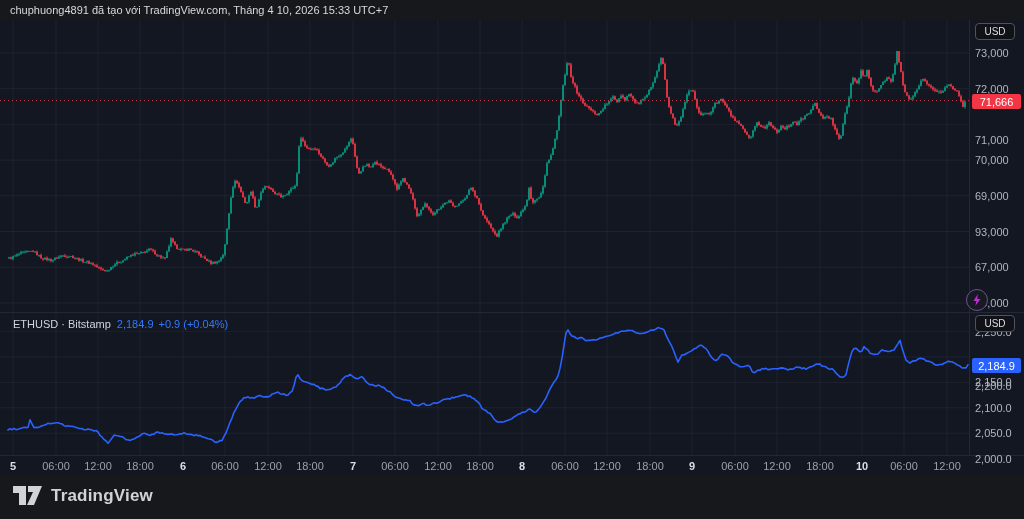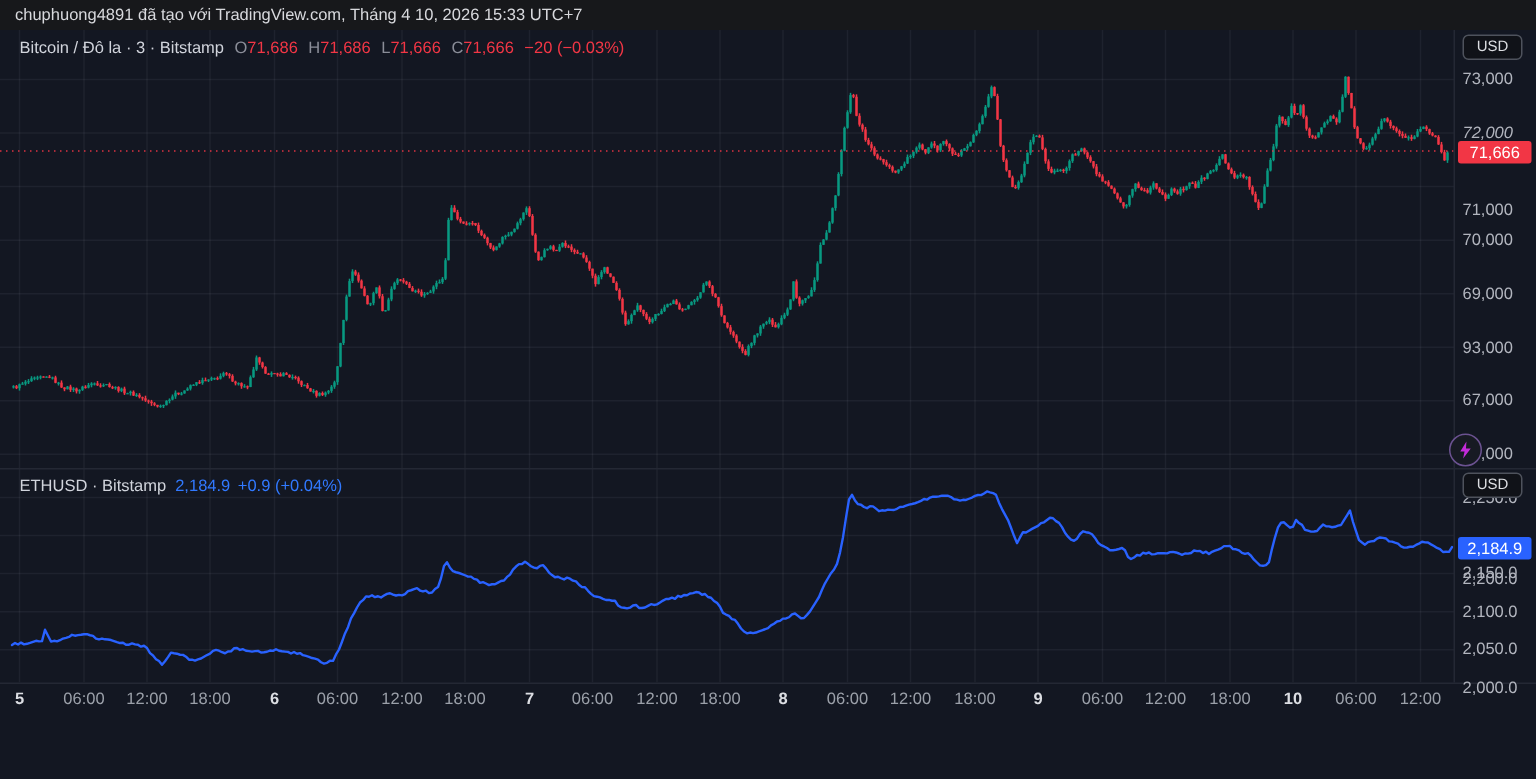--- a/index.html
+++ b/index.html
@@ -1074,41 +1074,38 @@
           <line x1="0" x2="970" y1="95.8" y2="95.8" stroke="rgba(242,245,250,0.055)"></line>
           <line x1="0" x2="970" y1="121.2" y2="121.2" stroke="rgba(242,245,250,0.055)"></line>
           <polyline points="8,118.0 10,116.7 12,117.7 14,116.4 16,117.6 18,117.2 20,116.6 22,115.9 24,115.2 26,115.6 28,115.4 30,107.8 32,111.8 34,115.7 36,115.2 38,115.6 40,114.8 42,113.7 44,113.2 46,112.6 48,111.2 50,111.8 52,111.4 54,111.2 56,110.8 58,110.8 60,111.5 62,111.9 64,113.7 66,114.3 68,113.7 70,114.2 72,114.3 74,114.7 76,115.4 78,116.1 80,116.7 82,116.5 84,117.8 86,117.8 88,116.9 90,117.6 92,117.8 94,119.1 96,118.5 98,120.0 100,123.4 102,125.0 104,127.5 106,128.7 108,131.2 110,128.8 112,126.1 114,123.1 116,123.5 118,123.8 120,124.5 122,124.6 124,125.8 126,127.8 128,127.8 130,128.4 132,127.6 134,127.0 136,125.8 138,124.7 140,123.8 142,121.9 144,121.3 146,121.8 148,122.8 150,123.5 152,122.3 154,122.2 156,120.2 158,120.0 160,121.3 162,120.8 164,121.8 166,122.1 168,122.4 170,122.1 172,121.9 174,123.0 176,122.8 178,122.5 180,121.7 182,121.9 184,120.8 186,121.8 188,122.2 190,122.4 192,122.6 194,123.7 196,122.7 198,123.8 200,123.4 202,124.8 204,125.3 206,125.9 208,126.7 210,127.1 212,127.7 214,129.5 216,130.4 218,129.9 220,128.5 222,128.6 224,124.3 226,121.0 228,115.8 230,110.3 232,106.1 234,100.3 236,96.9 238,93.0 240,89.7 242,88.1 244,85.6 246,85.8 248,84.8 250,86.1 252,85.5 254,86.3 256,85.0 258,83.9 260,83.5 262,84.4 264,85.0 266,84.6 268,84.9 270,84.1 272,82.1 274,81.5 276,80.8 278,80.1 280,81.7 282,82.3 284,81.8 286,83.4 288,83.0 290,80.7 292,79.4 294,73.5 296,65.3 298,62.8 300,66.5 302,68.8 304,69.5 306,70.0 308,70.7 310,71.5 312,72.4 314,72.4 316,73.9 318,74.4 320,76.6 322,76.1 324,77.0 326,78.1 328,77.5 330,77.5 332,76.4 334,75.3 336,75.0 338,72.6 340,71.1 342,67.7 344,65.7 346,64.1 348,64.0 350,62.5 352,63.9 354,65.5 356,66.4 358,66.8 360,65.3 362,64.8 364,66.9 366,69.7 368,71.4 370,72.8 372,72.5 374,73.5 376,74.3 378,73.1 380,73.8 382,75.1 384,75.6 386,77.8 388,79.4 390,79.5 392,81.9 394,83.9 396,85.4 398,85.8 400,86.3 402,87.2 404,88.0 406,87.9 408,88.5 410,88.5 412,91.6 414,92.9 416,93.2 418,93.6 420,93.1 422,91.7 424,91.3 426,93.3 428,93.3 430,93.0 432,91.9 434,90.8 436,91.3 438,90.9 440,89.7 442,88.4 444,87.3 446,87.3 448,86.4 450,87.2 452,85.2 454,85.9 456,84.7 458,84.8 460,83.7 462,83.4 464,82.7 466,83.0 468,84.5 470,84.0 472,86.0 474,86.5 476,88.7 478,89.9 480,92.5 482,96.6 484,97.7 486,98.6 488,100.8 490,101.3 492,103.9 494,107.0 496,109.0 498,110.2 500,109.7 502,110.1 504,109.7 506,108.9 508,108.2 510,107.5 512,106.7 514,104.9 516,103.8 518,102.3 520,101.9 522,100.4 524,100.3 526,99.5 528,97.6 530,97.0 532,98.6 534,100.2 536,100.0 538,97.9 540,95.6 542,92.4 544,89.2 546,86.0 548,81.2 550,76.9 552,73.5 554,70.1 556,67.7 558,63.9 560,56.4 562,46.1 564,33.1 566,21.0 568,17.9 570,21.7 572,24.1 574,24.5 576,26.0 578,26.8 580,25.5 582,25.6 584,27.1 586,28.8 588,28.2 590,28.4 592,27.8 594,27.9 596,28.0 598,27.2 600,26.0 602,25.9 604,25.1 606,24.4 608,24.0 610,23.5 612,22.8 614,21.9 616,20.7 618,21.1 620,19.7 622,19.1 624,19.2 626,18.9 628,18.4 630,18.5 632,18.5 634,19.4 636,20.8 638,21.1 640,21.7 642,21.2 644,21.3 646,20.5 648,19.7 650,18.6 652,18.0 654,18.1 656,17.0 658,15.6 660,16.2 662,16.7 664,17.9 666,23.1 668,27.4 670,31.1 672,34.7 674,39.8 676,45.2 678,50.1 680,46.3 682,42.8 684,43.0 686,41.8 688,40.6 690,39.6 692,38.6 694,36.8 696,36.2 698,34.7 700,33.2 702,33.5 704,35.4 706,36.6 708,39.4 710,43.2 712,45.8 714,47.8 716,48.5 718,47.1 720,44.0 722,42.2 724,42.8 726,43.2 728,44.2 730,46.6 732,49.8 734,51.4 736,52.3 738,53.3 740,54.8 742,54.8 744,54.5 746,54.0 748,53.3 750,54.8 752,59.3 754,60.7 756,59.7 758,58.0 760,58.4 762,56.5 764,57.1 766,56.3 768,57.6 770,57.4 772,56.8 774,56.8 776,56.8 778,56.9 780,56.1 782,55.9 784,56.3 786,57.0 788,57.9 790,57.0 792,57.1 794,56.7 796,55.0 798,55.4 800,55.3 802,56.7 804,55.8 806,57.3 808,55.9 810,55.1 812,54.4 814,53.6 816,52.1 818,52.1 820,52.0 822,54.1 824,54.2 826,54.9 828,56.6 830,57.2 832,56.7 834,58.5 836,61.1 838,63.0 840,64.9 842,65.2 844,64.7 846,62.7 848,53.9 850,46.2 852,39.6 854,36.5 856,36.2 858,38.1 860,39.8 862,39.1 864,34.6 866,36.7 868,37.9 870,41.2 872,41.8 874,42.4 876,42.3 878,42.0 880,39.7 882,37.7 884,38.8 886,38.9 888,39.5 890,39.2 892,38.4 894,38.0 896,34.7 898,31.6 900,28.3 902,36.0 904,42.1 906,48.1 908,49.7 910,51.1 912,49.4 914,48.9 916,48.7 918,47.1 920,46.3 922,46.6 924,47.0 926,48.9 928,49.1 930,49.8 932,50.4 934,52.2 936,53.1 938,53.0 940,52.5 942,52.5 944,51.3 946,50.4 948,49.2 950,49.6 952,49.7 954,50.9 956,52.0 958,53.3 960,54.1 962,56.0 964,55.8 966,55.9 968,52.7" fill="none" stroke="#2962ff" stroke-width="1.6" stroke-linejoin="round" stroke-linecap="round"></polyline>
         </svg>
       </div>
 
     <div class="sep-h" style="top:292px"></div>
     <div class="sep-h" style="top:435px"></div>
     <div class="sep-v"></div>
 
-    <div class="legend" id="btc-legend" style="top:6px">
-      <span class="t">Bitcoin / Đô la · 3 · Bitstamp</span><span class="lbl">O</span><span class="red">71,686</span><span class="lbl">H</span><span class="red">71,686</span><span class="lbl">L</span><span class="red">71,666</span><span class="lbl">C</span><span class="red">71,666</span><span class="red chg">−20 (−0.03%)</span>
-    </div>
 
     <div class="legend" id="eth-legend" style="top:298px">
       <span class="t">ETHUSD · Bitstamp</span><span class="blue val">2,184.9</span><span class="blue" style="margin-left:5px">+0.9 (+0.04%)</span>
     </div>
 
     <div class="usd-btn" style="top:3px">USD</div>
     <div class="usd-btn" style="top:295px">USD</div>
 
     <div class="badge" id="btc-badge" style="top:74px;background:#f23645">71,666</div>
     <div class="badge" id="eth-badge" style="top:338px;background:#2962ff">2,184.9</div>
 
     <div id="boost">
       <svg width="14" height="14" viewBox="0 0 22 22">
         <path d="M12 2 L5.5 12.5 H10 L8.5 20 L16.5 9.5 H11.5 Z" fill="#c32bd9"></path>
       </svg>
     </div>
   <div class="axis-label" style="top: 27px;">73,000</div>
-      <div class="axis-label" style="top: 63px; font-style: italic;">72,000</div>
+      <div class="axis-label" style="top: 63px;">72,000</div>
       <div class="axis-label" style="top: 98px; margin-top: 16px;">71,000</div>
       <div class="axis-label" style="top: 134px;">70,000</div>
       <div class="axis-label" style="top: 170px;">69,000</div>
       <div class="axis-label" style="top: 206px;">93,000</div>
       <div class="axis-label" style="top: 241px;">67,000</div>
       <div class="axis-label" style="top: 277px;">66,000</div>
       <div class="axis-label" style="top: 306px;">2,250.0</div>
       <div class="axis-label" style="top: 331px; margin-top: 29px;">2,200.0</div>
       <div class="axis-label" style="top: 356px;">2,150.0</div>
       <div class="axis-label" style="top: 382px;">2,100.0</div>
@@ -1132,14 +1129,23 @@
       <div class="time-label" style="left: 650px;">18:00</div>
       <div class="time-label major" style="left: 692px;">9</div>
       <div class="time-label" style="left: 735px;">06:00</div>
       <div class="time-label" style="left: 777px;">12:00</div>
       <div class="time-label" style="left: 820px;">18:00</div>
       <div class="time-label major" style="left: 862px;">10</div>
       <div class="time-label" style="left: 904px;">06:00</div>
       <div class="time-label" style="left: 947px;">12:00</div>
     </div>
 
+  <div id="footer">
+    <div id="tv-logo">
+      <svg width="31" height="21" viewBox="0 0 31 21">
+        <path d="M1 1 h13 v19 h-7 V8 H1 Z" fill="#d2d3d6"></path>
+        <path d="M16 1 h14 l-8 19 h-7 l6 -13 h-5 Z" fill="#d2d3d6"></path>
+      </svg>
+      <span>TradingView</span>
+    </div>
+  </div>
 
 </div>
 
 </body></html>

